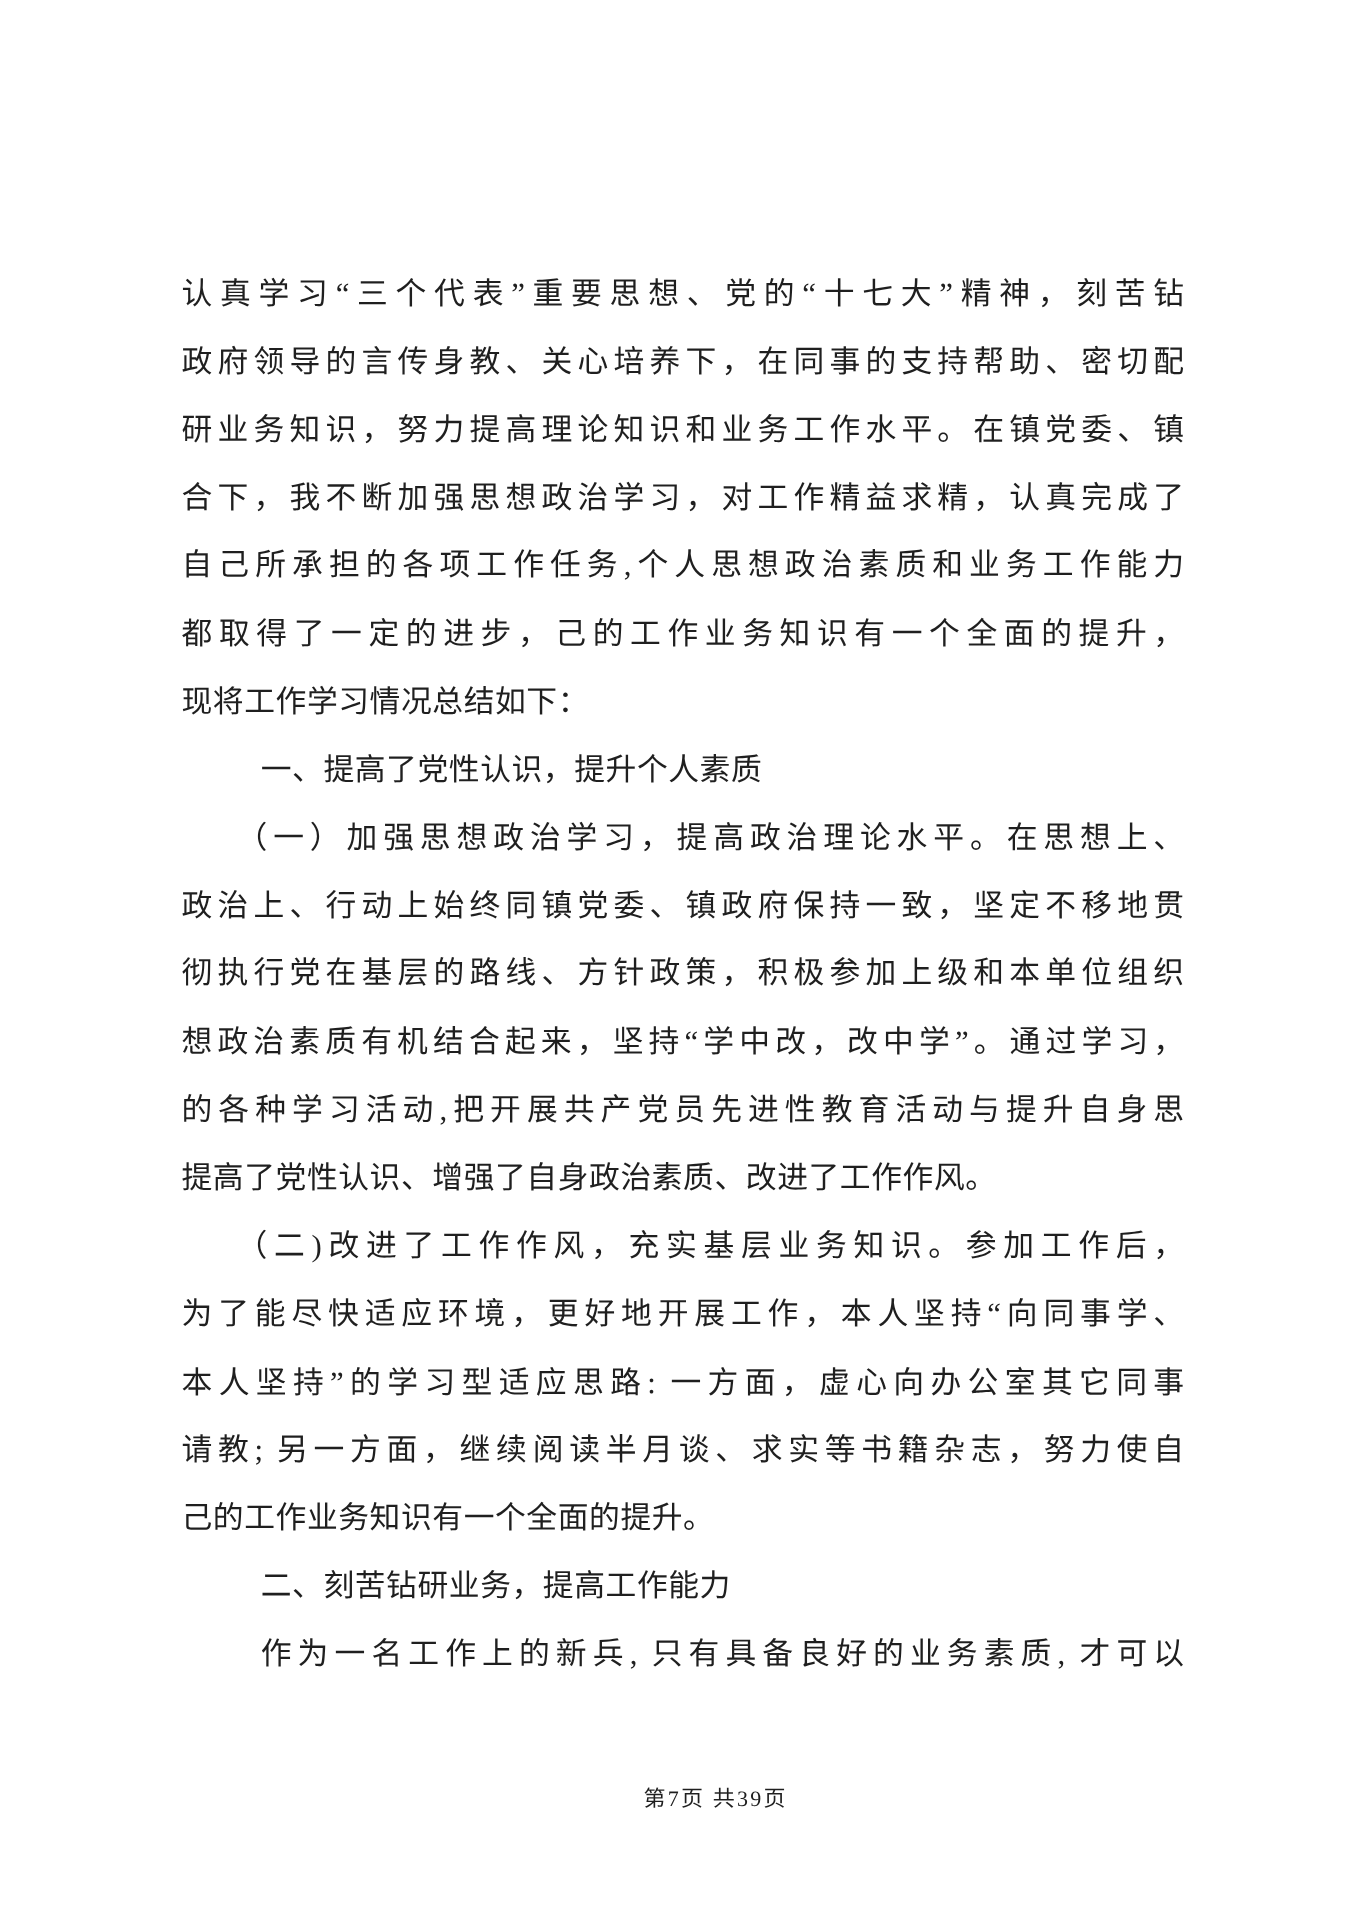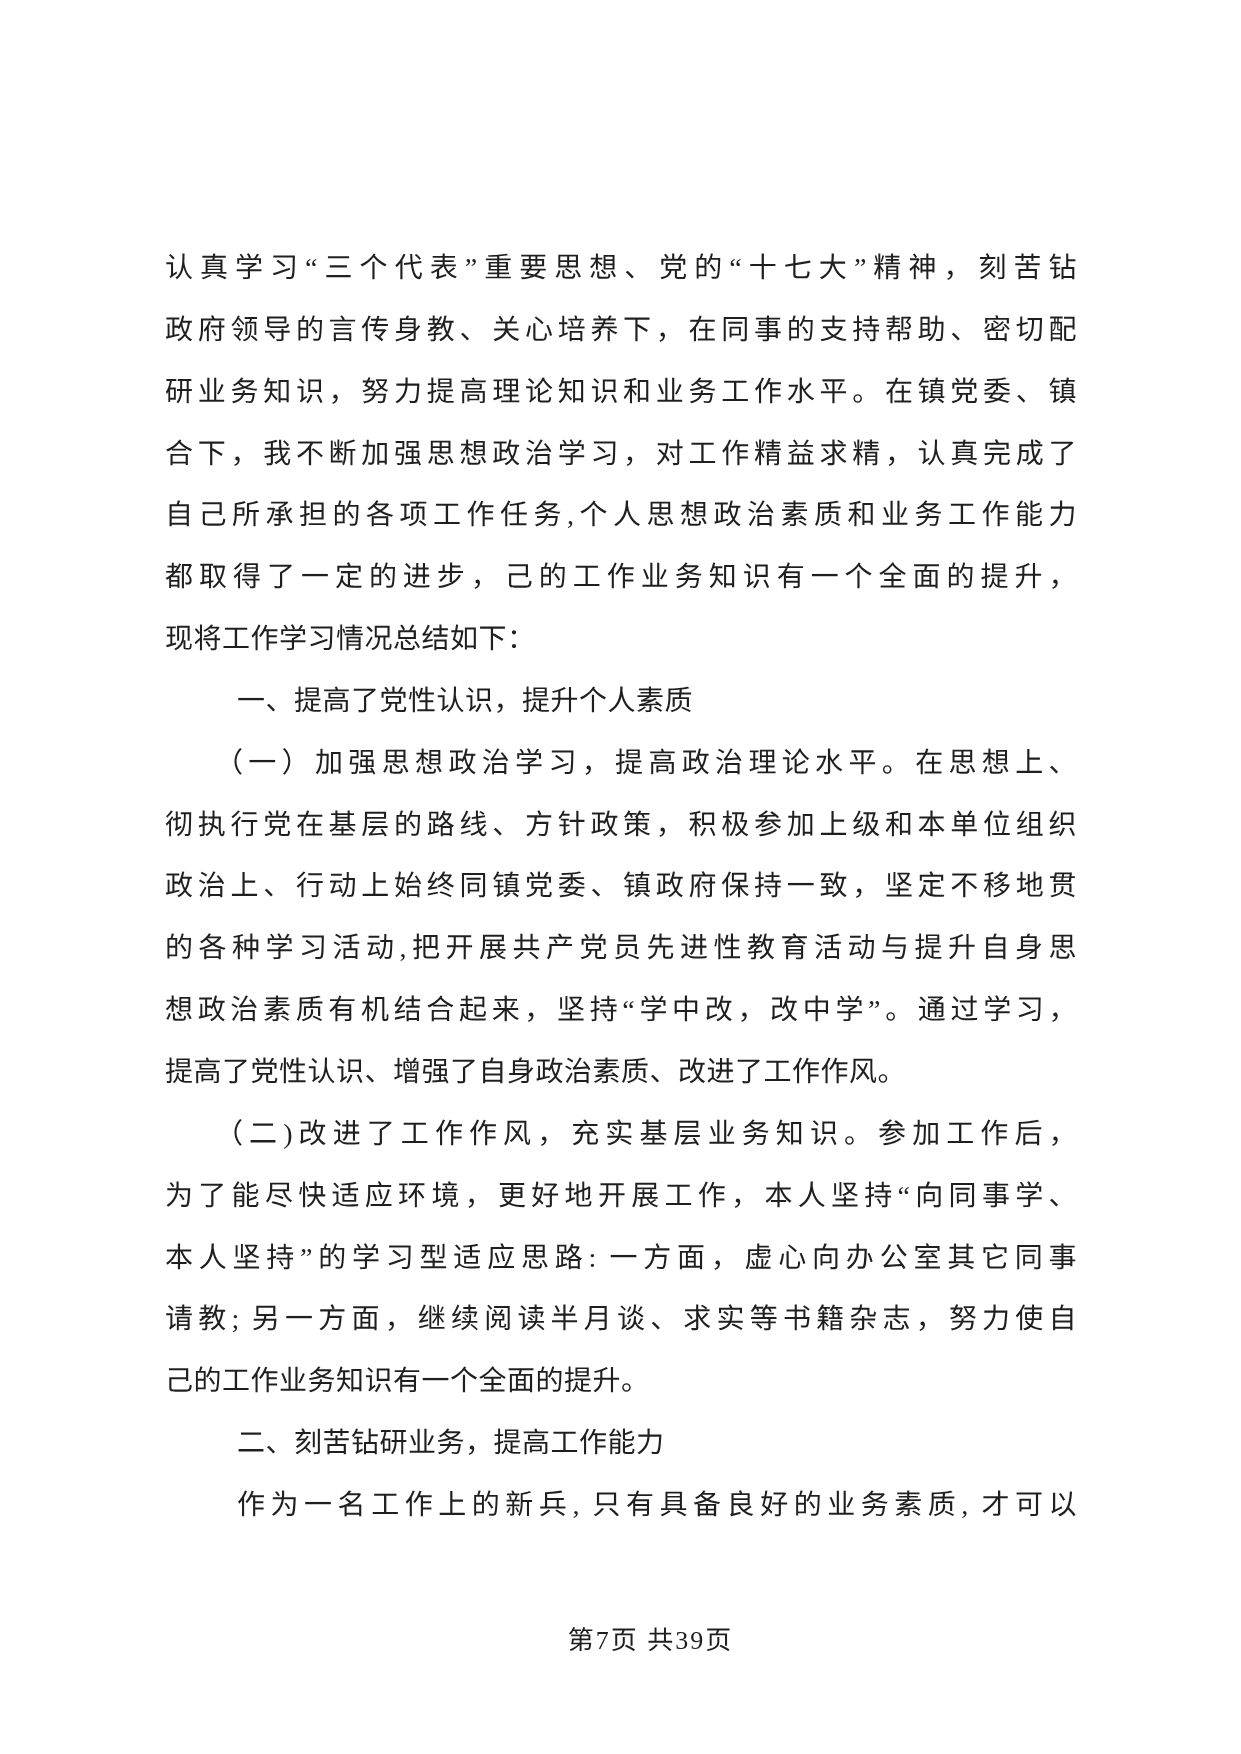--- a/index.html
+++ b/index.html
@@ -38,43 +38,43 @@
   .footer {
     position: absolute;
     left: 0;
     top: 1619px;
     width: 1241px;
     text-align: center;
   }
   .footer-text {
     display: inline-block;
     margin-left: 60px; 
-    font-size: 26px;
+    font-size: 20px;
     letter-spacing: 2px;
     color: #1f1f1f;
   }
 </style>
 </head>
 <body>
 
 <div class="page">
   <div class="doc-body" id="document-body">
       <div class="line full">认真学习“三个代表”重要思想、党的“十七大”精神，刻苦钻</div>
       <div class="line full">政府领导的言传身教、关心培养下，在同事的支持帮助、密切配</div>
       <div class="line full">研业务知识，努力提高理论知识和业务工作水平。在镇党委、镇</div>
       <div class="line full">合下，我不断加强思想政治学习，对工作精益求精，认真完成了</div>
       <div class="line full">自己所承担的各项工作任务,个人思想政治素质和业务工作能力</div>
       <div class="line full">都取得了一定的进步，己的工作业务知识有一个全面的提升，</div>
       <div class="line">现将工作学习情况总结如下：</div>
       <div class="line" style="padding-left: 72px;">一、提高了党性认识，提升个人素质</div>
       <div class="line full" style="padding-left: 50px;">（一）加强思想政治学习，提高政治理论水平。在思想上、</div>
+      <div class="line full">政治上、行动上始终同镇党委、镇政府保持一致，坚定不移地贯</div>
       <div class="line full">彻执行党在基层的路线、方针政策，积极参加上级和本单位组织</div>
-      <div class="line full">政治上、行动上始终同镇党委、镇政府保持一致，坚定不移地贯</div>
+      <div class="line full">想政治素质有机结合起来，坚持“学中改，改中学”。通过学习，</div>
       <div class="line full">的各种学习活动,把开展共产党员先进性教育活动与提升自身思</div>
-      <div class="line full">想政治素质有机结合起来，坚持“学中改，改中学”。通过学习，</div>
       <div class="line">提高了党性认识、增强了自身政治素质、改进了工作作风。</div>
       <div class="line full" style="padding-left: 50px;">（二)改进了工作作风，充实基层业务知识。参加工作后，</div>
       <div class="line full">为了能尽快适应环境，更好地开展工作，本人坚持“向同事学、</div>
       <div class="line full">本人坚持”的学习型适应思路: 一方面，虚心向办公室其它同事</div>
       <div class="line full">请教; 另一方面，继续阅读半月谈、求实等书籍杂志，努力使自</div>
       <div class="line">己的工作业务知识有一个全面的提升。</div>
       <div class="line" style="padding-left: 72px;">二、刻苦钻研业务，提高工作能力</div>
       <div class="line full" style="padding-left: 72px;">作为一名工作上的新兵, 只有具备良好的业务素质, 才可以</div>
     </div>
   <div class="footer">

